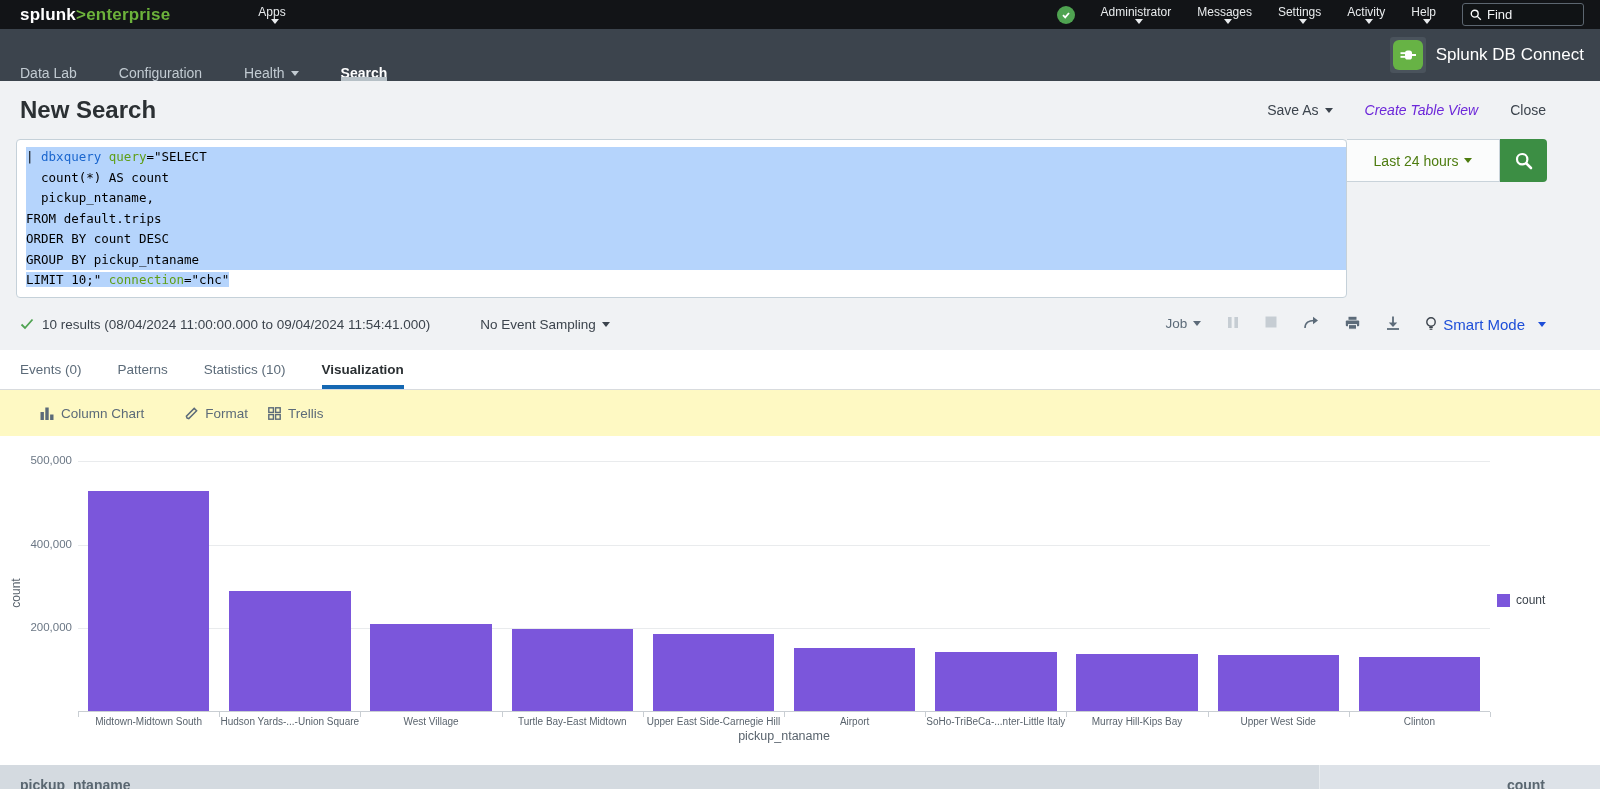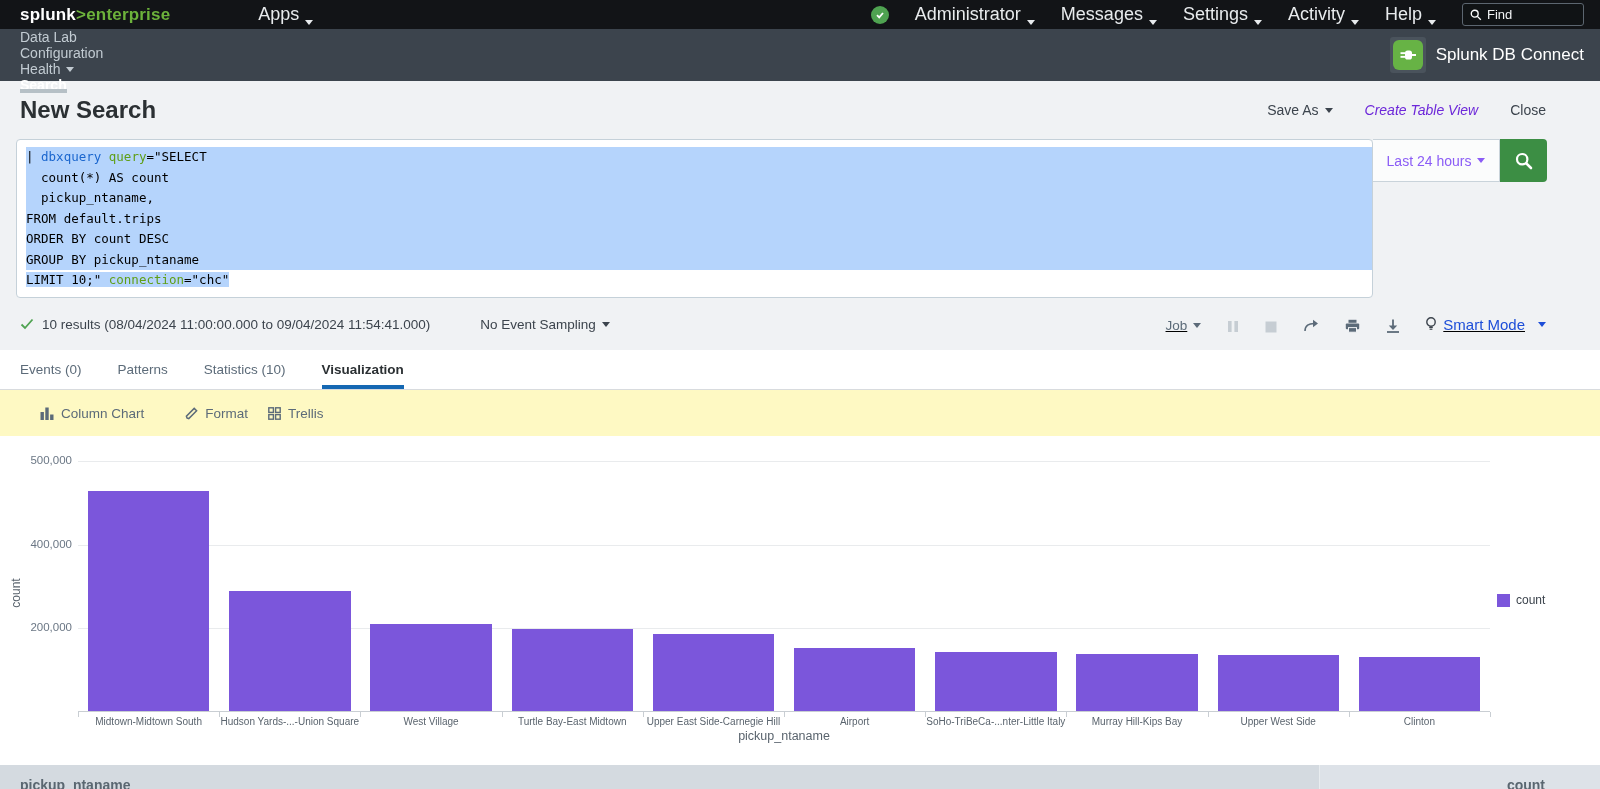--- a/index.html
+++ b/index.html
@@ -5,36 +5,36 @@
   * { margin:0; padding:0; box-sizing:border-box; }
   html,body { width:1600px; height:789px; overflow:hidden; background:#fff;
               font-family:"Liberation Sans", sans-serif; }
 
   
   .topbar { height:29px; background:#121417; display:flex; align-items:center;
             padding:0 16px 0 20px; color:#fff; }
   .logo { font-size:17px; font-weight:bold; letter-spacing:.2px; }
   .logo .brand { color:#fff; }
   .logo .grn { color:#6CB23B; font-weight:bold; }
-  .top-item { color:#E8EBED; font-size:18px; display:flex; align-items:flex-end; cursor:pointer; }
+  .top-item { color:#E8EBED; font-size:12px; display:flex; align-items:center; cursor:pointer;flex-direction:column; }
   .topbar .apps { margin-left:88px; }
   .top-right { margin-left:auto; display:flex; align-items:center; gap:26px; }
   .caret { width:0; height:0; border-left:4px solid transparent; border-right:4px solid transparent;
            border-top:5px solid currentColor; display:inline-block; margin-left:6px; }
   .health-ic { width:18px; height:18px; border-radius:50%; background:#4FA351;
                display:flex; align-items:center; justify-content:center; }
   .findbox { display:flex; align-items:center; background:#101315; border:1px solid #5C6670;
              border-radius:3px; height:23px; width:122px; padding:0 7px; gap:5px; }
   .findbox input { background:transparent; border:none; outline:none; color:#fff;
                    font-size:13px; width:80px; font-family:"Liberation Sans",sans-serif; }
   .findbox input::placeholder { color:#F2F4F5; opacity:1; }
 
   
   .appbar { height:52px; background:#3C444D; display:flex; align-items:center; padding:0 16px 0 20px; }
-  .appnav { display:flex; align-items:flex-start; height:100%;flex-direction:column; }
+  .appnav { display:flex; align-items:flex-end; height:100%; }
   .appnav .nav-item { color:#C2CBD2; font-size:14px; display:flex; align-items:center;
                       padding:0 0 0 0; margin-right:42px; position:relative; cursor:pointer; }
   .appnav .nav-item.active { color:#fff; font-weight:bold; }
   .appnav .nav-item.active::after { content:""; position:absolute; left:0; right:0; bottom:0;
                       height:4px; background:#B6C0C6; }
   .app-ident { margin-left:auto; display:flex; align-items:center; gap:10px; }
   .dbx-outer { width:36px; height:36px; background:#4A535C; border-radius:3px;
                display:flex; align-items:center; justify-content:center; }
   .dbx-inner { width:30px; height:30px; background:#67B345; border-radius:6px;
                display:flex; align-items:center; justify-content:center; }
@@ -51,31 +51,31 @@
   
   .search-row { display:flex; align-items:flex-start; margin:0 53px 0 16px; height:159px; }
   .query-box { flex:1; height:159px; background:#fff; border:1px solid #C5D1D9; border-radius:4px;
                padding:7px 0 7px 9px; font-family:"DejaVu Sans Mono","Liberation Mono",monospace;
                font-size:12.5px; color:#000; overflow:hidden; cursor:text; }
   .qline { line-height:20.5px; white-space:pre; }
   .qline.sel-full { background:#B5D4FC; }
   .qline .sel-part { background:#B5D4FC; }
   .tok-cmd { color:#1A66CE; }
   .tok-kw { color:#5F9E16; }
-  .time-btn { width:127px; height:43px; background:#FBFCFC; border:1px solid #C9D3DA;
+  .time-btn { width:153px; height:43px; background:#FBFCFC; border:1px solid #C9D3DA;
               border-left:none; display:flex; align-items:center; justify-content:center;
-              font-size:14px; color:#8b5cf6; cursor:pointer; }
+              font-size:14px; color:#4d7c0f; cursor:pointer; }
   .go-btn { width:47px; height:43px; background:#3C8E44; border:none; border-radius:0 4px 4px 0;
             display:flex; align-items:center; justify-content:center; cursor:pointer; }
 
   
   .results-row { height:52px; display:flex; align-items:center; padding:0 54px 0 20px; }
   .res-left { display:flex; align-items:center; gap:8px; font-size:13.5px; color:#3C444D; }
   .sampling { margin-left:42px; display:flex; align-items:center; color:#3C444D; cursor:pointer; }
-  .res-right { margin-left:auto; display:flex; align-items:flex-end; gap:26px;text-decoration:underline; }
+  .res-right { margin-left:auto; display:flex; align-items:flex-start; gap:26px; }
   .job-link { font-size:13.5px; color:#5C6B79; display:flex; align-items:center; cursor:pointer; }
   .jicon { display:flex; align-items:center; cursor:pointer; color:#5C6B79; }
   .jicon.dim { color:#C6CDD3; }
   .mode-link { font-size:15px; color:#1d4ed8; display:flex; align-items:center; gap:7px; cursor:pointer; }
 
   
   .tabs-row { height:40px; background:#fff; border-bottom:1px solid #D8DBDE;
               display:flex; align-items:stretch; padding:0 20px; gap:36px; }
   .tab { font-size:13.5px; color:#5C6B79; display:flex; align-items:center; position:relative; cursor:pointer; }
   .tab.active { color:#2B3033; font-weight:bold; }

